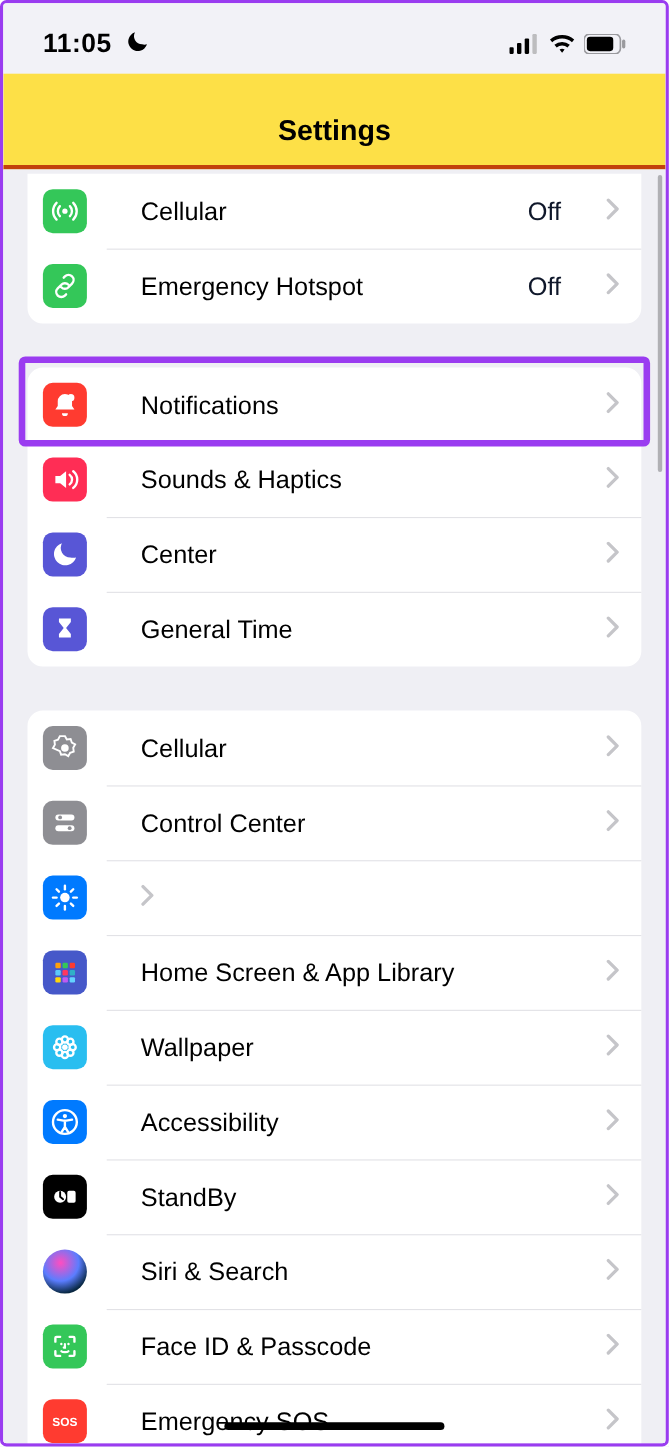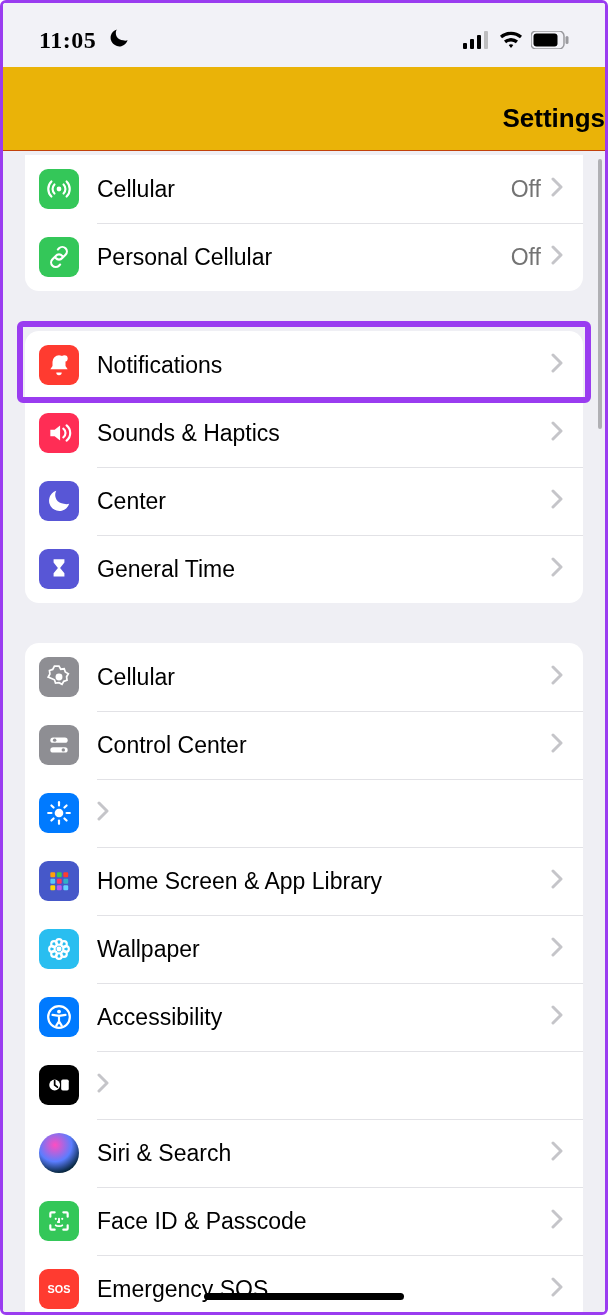--- a/index.html
+++ b/index.html
@@ -21,67 +21,68 @@
   }
   
   .status-bar {
     height: 64px;
     display: flex;
     justify-content: space-between;
     align-items: center;
     padding: 10px 36px 0 36px;
     background: #f2f2f7;
   }
-  .status-left { display: flex; align-items: center; gap: 12px; font-family: Liberation Serif, serif; }
+  .status-left { display: flex; align-items: center; gap: 12px; }
   .status-time { font-size: 24px; font-weight: 600; letter-spacing: .5px; }
   .status-right { display: flex; align-items: center; gap: 8px; }
   .status-right svg { display: block; }
   
   .header {
     padding: 36px 0 16px 0;
-    text-align: right;
-    background: #eab308;
-    border-bottom: 1px solid #c2410c;
+    text-align: center;
+    background: #fde047;
+    border-bottom: 4px solid #c2410c;
   }
   .header-title { font-size: 26px; font-weight: 700; color: #000; }
   
   .content { flex: 1; overflow: hidden; background: #efeff4; }
   .group {
     background: #fff;
     margin: 0 22px;
     border-radius: 14px;
   }
   .group.first { margin-top: 4px; border-top-left-radius: 0; border-top-right-radius: 0; }
   .group + .group { margin-top: 40px; }
   .row {
     display: flex;
     align-items: center;
     min-height: 68px;
     padding: 0 16px 0 14px;
     position: relative;
     cursor: pointer;
+    gap: 31px;
   }
   .row + .row::before {
     content: "";
     position: absolute;
     left: 72px; right: 0; top: 0;
     height: 1px;
     background: #e2e2e6;
   }
   .row .icon-box {
     width: 40px; height: 40px;
     border-radius: 9px;
     flex: 0 0 40px;
     display: flex; align-items: center; justify-content: center;
     margin-right: 18px;
     color: #fff;
   }
   .row .icon-box svg { width: 26px; height: 26px; }
   .row .label { font-size: 23px; color: #000; flex: 1; }
-  .row .value { font-size: 23px; color: #737373; margin-right: 10px; }
+  .row .value { font-size: 23px; color: #0f172a; margin-right: 10px; }
   .row .chevron { flex: 0 0 16px; }
   .row .chevron svg { width: 12px; height: 20px; stroke: #c5c5c9; }
   .highlight-box {
     position: absolute;
     border: 6px solid #9a3cf0;
     border-radius: 6px;
     pointer-events: none;
     z-index: 10;
   }
   .siri-orb {
@@ -165,21 +166,21 @@
         <span class="chevron"><svg viewBox="0 0 12 20">
               <polyline points="2,2 10,10 2,18" fill="none" stroke-width="3" stroke-linecap="round" stroke-linejoin="round"></polyline>
             </svg></span>
       </div>
       <div class="row">
         <div class="icon-box" style="background:#34c759">
           <svg viewBox="0 0 24 24">
               <path d="M9 13a4 4 0 0 0 6 0l3-3a4 4 0 0 0-6-6l-1 1M15 11a4 4 0 0 0-6 0l-3 3a4 4 0 0 0 6 6l1-1" stroke="#fff" stroke-width="2" fill="none" stroke-linecap="round"></path>
             </svg>
         </div>
-        <span class="label">Personal Cellular</span>
+        <span class="label">Emergency Hotspot</span>
         <span class="value">Off</span>
         <span class="chevron"><svg viewBox="0 0 12 20">
               <polyline points="2,2 10,10 2,18" fill="none" stroke-width="3" stroke-linecap="round" stroke-linejoin="round"></polyline>
             </svg></span>
       </div>
     </div>
 
     <div class="group" style="position:relative;">
       <div class="row">
         <div class="icon-box" style="background:#ff3b30">
@@ -332,20 +333,21 @@
             </svg></span>
       </div>
       <div class="row">
         <div class="icon-box" style="background:#000">
           <svg viewBox="0 0 24 24">
               <circle cx="8" cy="12" r="5" fill="#fff"></circle>
               <path d="M8 8v4l2.5 2" stroke="#000" stroke-width="1.6" fill="none" stroke-linecap="round"></path>
               <rect x="14" y="7" width="7" height="10" rx="1.5" fill="#fff"></rect>
             </svg>
         </div>
+        <span class="label">StandBy</span>
         <span class="chevron"><svg viewBox="0 0 12 20">
               <polyline points="2,2 10,10 2,18" fill="none" stroke-width="3" stroke-linecap="round" stroke-linejoin="round"></polyline>
             </svg></span>
       </div>
       <div class="row">
         <div class="siri-orb" style="flex:0 0 40px; margin-right:18px;"></div>
         <span class="label">Siri &amp; Search</span>
         <span class="chevron"><svg viewBox="0 0 12 20">
               <polyline points="2,2 10,10 2,18" fill="none" stroke-width="3" stroke-linecap="round" stroke-linejoin="round"></polyline>
             </svg></span>

